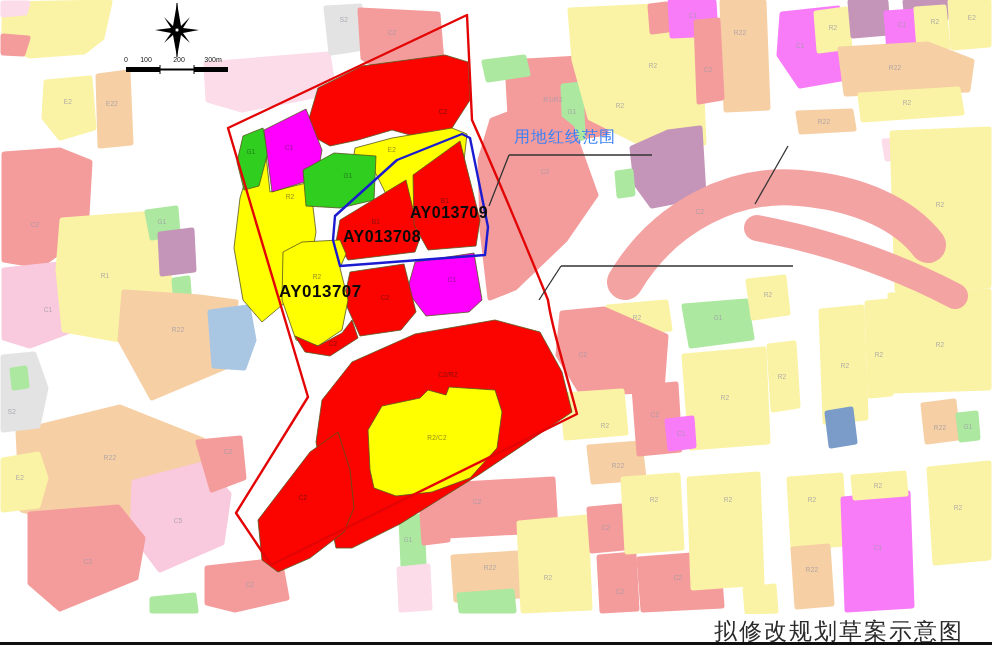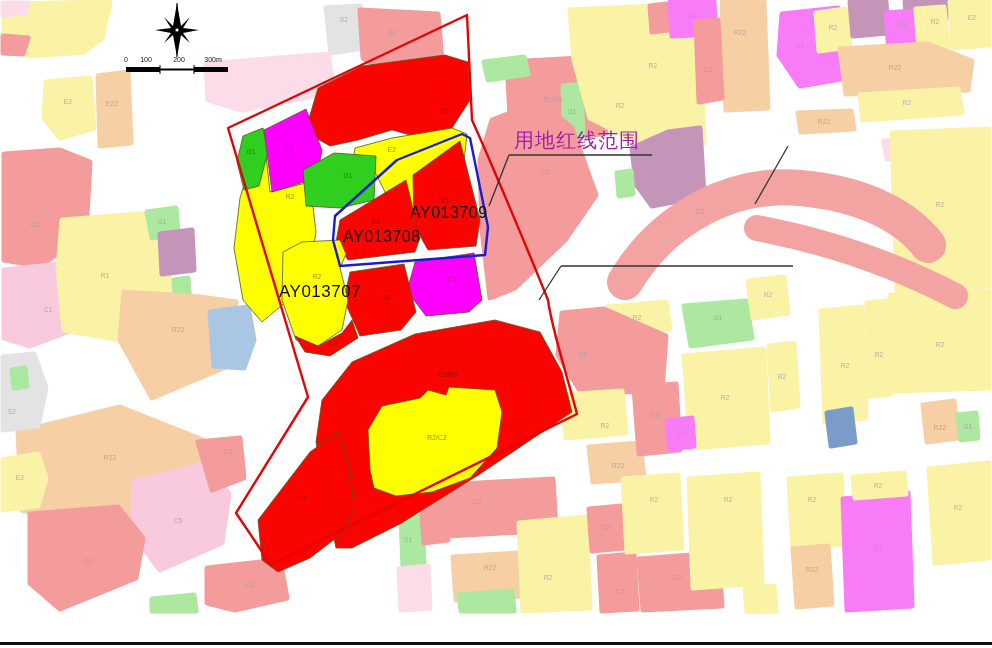--- a/index.html
+++ b/index.html
@@ -24,22 +24,22 @@
   .bp{stroke:#55551e;stroke-width:.8;stroke-linejoin:round;}
   .b-r{fill:#fb0400}.b-y{fill:#ffff00}.b-g{fill:#2fce1f}.b-m{fill:#ff00ff}
   .plabel{position:absolute;font-size:6.5px;line-height:1;transform:translate(-50%,-50%);
           white-space:nowrap;letter-spacing:.2px;}
   .c-ctx{color:#9e9aa6;opacity:.8}
   .c-red{color:#7e1010;opacity:.95}
   .c-yel{color:#8f891d;opacity:.95}
   .c-grn{color:#23761c;opacity:.95}
   .c-mag{color:#8d1690;opacity:.95}
   .anno{position:absolute;color:#111;white-space:nowrap;}
-  .anno-big{font-size:20px;letter-spacing:1px;color:#a21caf;}
-  .anno-id{font-size:16px;font-weight:400;color:#0a0a0a;letter-spacing:.5px;}
+  .anno-big{font-size:16px;letter-spacing:1px;color:#3b82f6;}
+  .anno-id{font-size:16px;font-weight:700;color:#0a0a0a;letter-spacing:.5px;}
   .tick{position:absolute;font-size:7px;color:#111;transform:translate(-50%,0);}
   .caption-band{position:absolute;left:0;top:614px;width:992px;height:34px;background:#fff;}
   .caption{position:absolute;right:28px;top:2px;font-size:23px;color:#2b2b2b;letter-spacing:2px;}
   .bottom-rule{position:absolute;left:0;top:642px;width:992px;height:3px;background:#101010;}
 </style>
 </head>
 <body>
 
 <div class="stage">
 
@@ -266,14 +266,17 @@
       <span class="tick" style="left: 146px; top: 56px;">100</span>
       <span class="tick" style="left: 179px; top: 56px;">200</span>
       <span class="tick" style="left: 213px; top: 56px;">300m</span>
     </div>
 
   <div class="anno anno-big" style="left:514px;top:127px">用地红线范围</div>
   <div class="anno anno-id" style="left:279px;top:282px;font-size:17px">AY013707</div>
   <div class="anno anno-id" style="left:343px;top:228px">AY013708</div>
   <div class="anno anno-id" style="left:410px;top:204px">AY013709</div>
 
+  <div class="caption-band">
+    <div class="caption">拟修改规划草案示意图</div>
+  </div>
   <div class="bottom-rule"></div>
 </div>
 
 </body></html>

